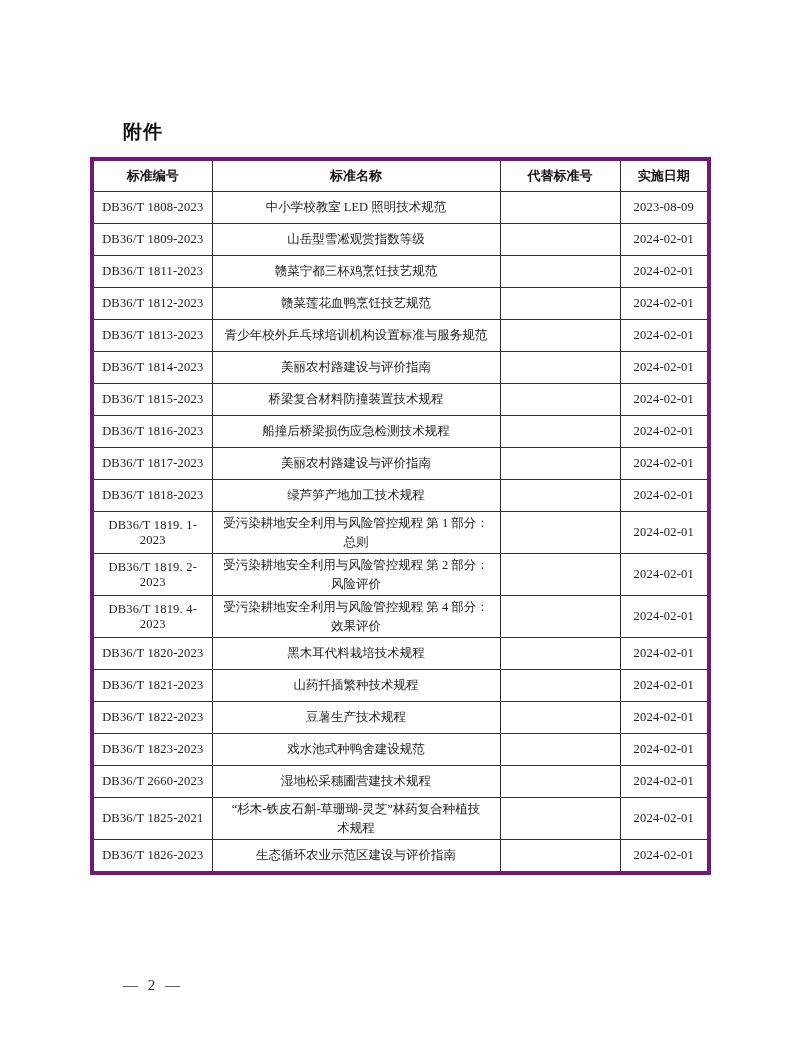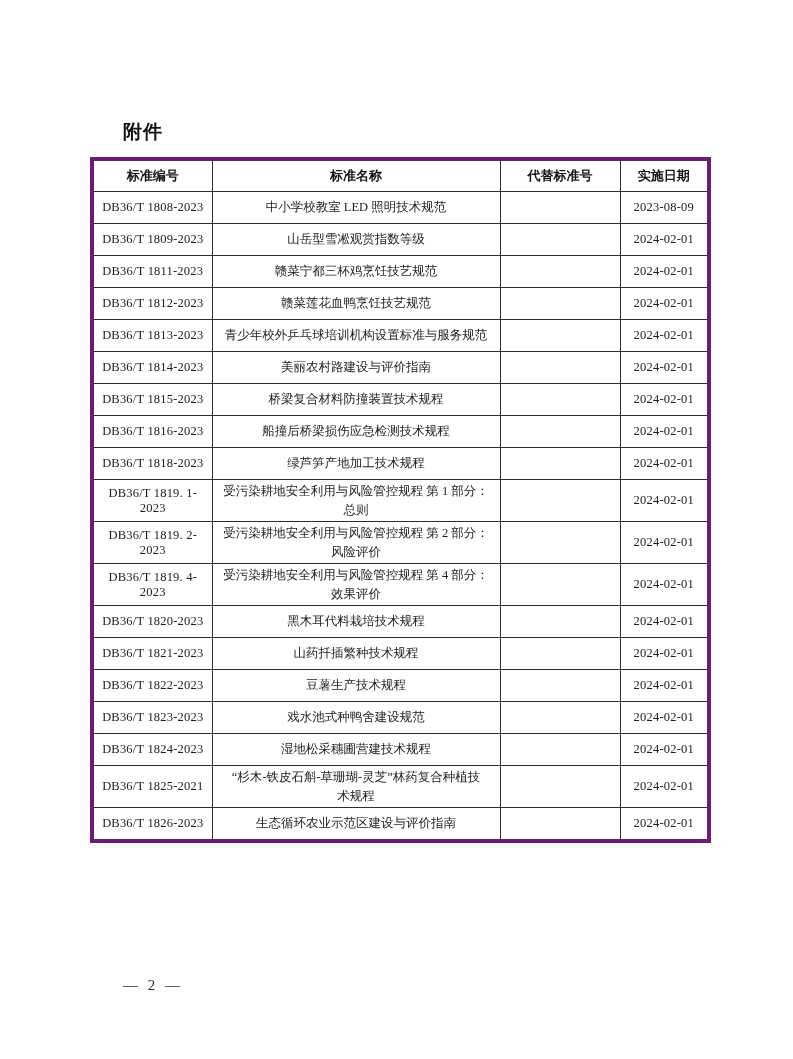--- a/index.html
+++ b/index.html
@@ -138,20 +138,26 @@
     <td class="cell-replaces"></td>
     <td class="cell-date">2024-02-01</td>
   </tr>
         <tr class="row-single">
     <td class="cell-code">DB36/T 1816-2023</td>
     <td class="cell-name">船撞后桥梁损伤应急检测技术规程</td>
     <td class="cell-replaces"></td>
     <td class="cell-date">2024-02-01</td>
   </tr>
         <tr class="row-single">
+    <td class="cell-code">DB36/T 1817-2023</td>
+    <td class="cell-name">美丽农村路建设与评价指南</td>
+    <td class="cell-replaces"></td>
+    <td class="cell-date">2024-02-01</td>
+  </tr>
+        <tr class="row-single">
     <td class="cell-code">DB36/T 1818-2023</td>
     <td class="cell-name">绿芦笋产地加工技术规程</td>
     <td class="cell-replaces"></td>
     <td class="cell-date">2024-02-01</td>
   </tr>
         <tr class="row-tall">
     <td class="cell-code">DB36/T 1819. 1-2023</td>
     <td class="cell-name">受污染耕地安全利用与风险管控规程 第 1 部分：
 总则</td>
     <td class="cell-replaces"></td>
@@ -189,21 +195,21 @@
     <td class="cell-replaces"></td>
     <td class="cell-date">2024-02-01</td>
   </tr>
         <tr class="row-single">
     <td class="cell-code">DB36/T 1823-2023</td>
     <td class="cell-name">戏水池式种鸭舍建设规范</td>
     <td class="cell-replaces"></td>
     <td class="cell-date">2024-02-01</td>
   </tr>
         <tr class="row-single">
-    <td class="cell-code">DB36/T 1824-2023</td>
+    <td class="cell-code">DB36/T 2660-2023</td>
     <td class="cell-name">湿地松采穗圃营建技术规程</td>
     <td class="cell-replaces"></td>
     <td class="cell-date">2024-02-01</td>
   </tr>
         <tr class="row-tall">
     <td class="cell-code">DB36/T 1825-2021</td>
     <td class="cell-name">“杉木-铁皮石斛-草珊瑚-灵芝”林药复合种植技
 术规程</td>
     <td class="cell-replaces"></td>
     <td class="cell-date">2024-02-01</td>

